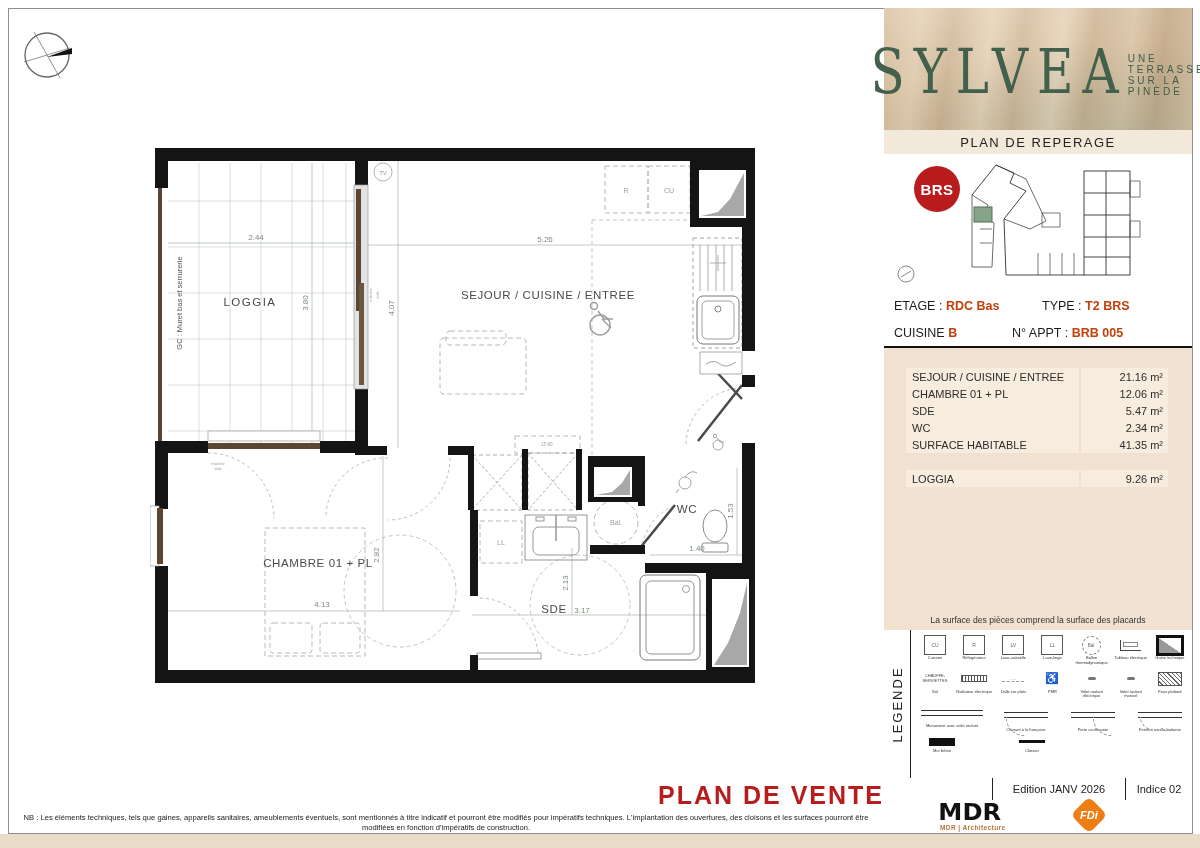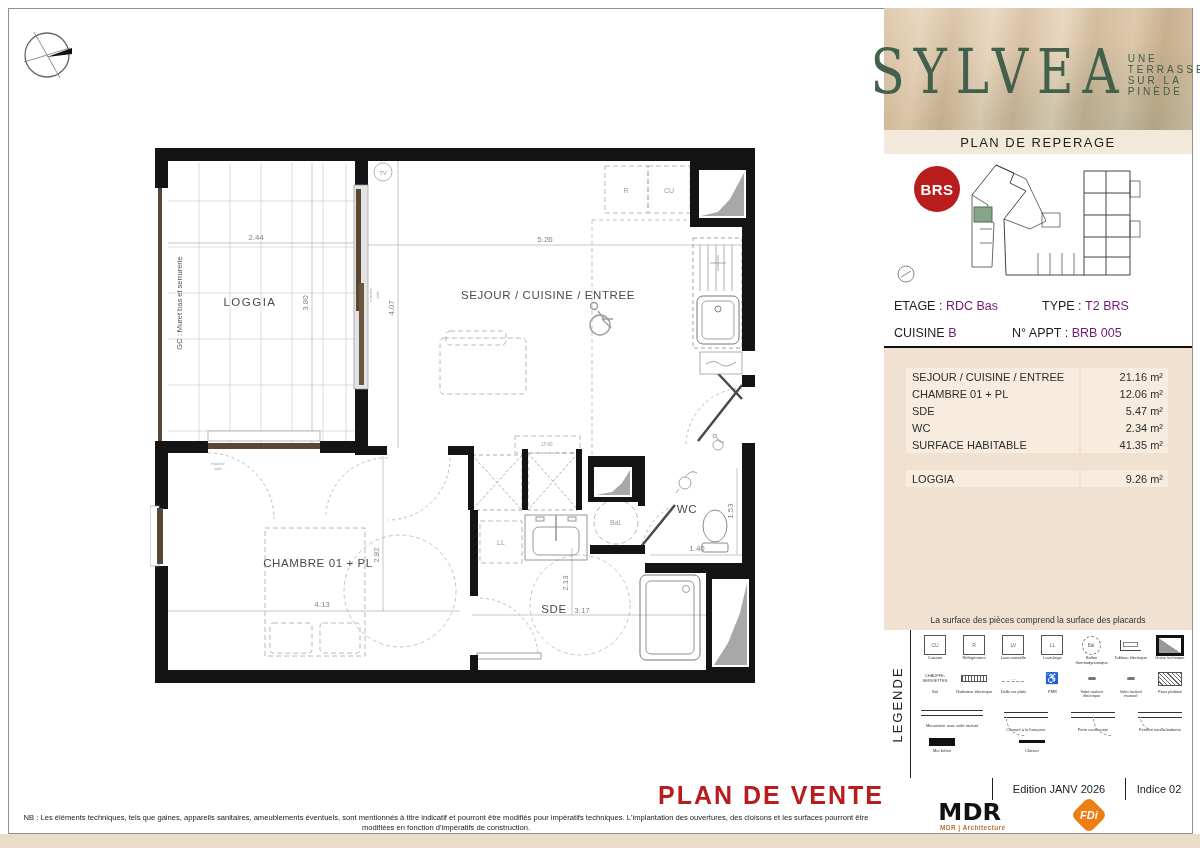--- a/index.html
+++ b/index.html
@@ -14,21 +14,21 @@
       radial-gradient(ellipse 500px 220px at 10% -30%, rgba(255,244,228,.5), transparent 70%),
       linear-gradient(97deg,#cdb391 0%,#dbc6a9 12%,#c7ad8c 22%,#e0cdb2 34%,#cbb192 44%,#e2d0b6 56%,#c9af8e 66%,#d8c2a4 78%,#c3a887 88%,#d6c0a2 100%);
     display:flex;flex-direction:row;align-items:center;justify-content:center;border-bottom:1px solid #222;}
   .brand{font-family:"DejaVu Serif",serif;font-size:50px;font-weight:400;color:#43604c;letter-spacing:9px;transform:scale(1,1.22);line-height:1;margin-top:6px;white-space:nowrap;}
   .tagline{font-size:10px;color:#3f5c49;letter-spacing:3px;margin-top:12px;}
   .reperage{position:absolute;left:0;top:122px;width:100%;height:24px;background:#f3e9da;border-bottom:1px solid #222;display:flex;align-items:center;justify-content:center;font-size:13px;color:#222;letter-spacing:1.5px;}
   .locator{position:absolute;left:0;top:146px;width:100%;height:138px;background:#fff;border-bottom:2px solid #111;}
   .brs{position:absolute;left:10px;top:12px;width:46px;height:46px;border-radius:50%;background:#b91c1c;color:#fff;font-weight:bold;font-size:15px;display:flex;align-items:center;justify-content:center;letter-spacing:.5px;margin-left:20px;}
   .mini-compass{position:absolute;left:12px;bottom:8px;}
   .row2{position:absolute;left:0;width:100%;height:27px;background:#fff;display:flex;align-items:center;font-size:12.5px;color:#1c1c1c;border-bottom:2px solid #111;}
-  .row2 .gold{color:#701a75;font-weight:normal;}
+  .row2 .gold{color:#c2410c;font-weight:bold;}
   .etage{top:284px;} .bati{top:311px;}
   .cellL{padding-left:10px;white-space:nowrap;} .cellR{position:absolute;left:158px;white-space:nowrap;}
   .surfaces{position:absolute;left:0;top:340px;width:100%;height:282px;background:#f0e1d0;border-bottom:1px solid #222;}
   .srow{position:absolute;left:22px;width:262px;height:17px;display:flex;font-size:11px;color:#2d2d2d;}
   .srow .lab{width:172px;background:#f7ecdd;display:flex;align-items:center;padding-left:6px;}
   .srow .val{width:84px;background:#f7ecdd;margin-left:2px;display:flex;align-items:center;justify-content:flex-end;padding-right:5px;}
   .note{position:absolute;left:0;bottom:5px;width:100%;text-align:center;font-size:8.6px;color:#333;}
   
   .legendbox{position:absolute;left:0;top:622px;width:100%;height:148px;background:#fff;border-bottom:1px solid #222;display:flex;}
   .legend-strip{width:26px;border-right:1px solid #222;display:flex;align-items:center;justify-content:center;}

